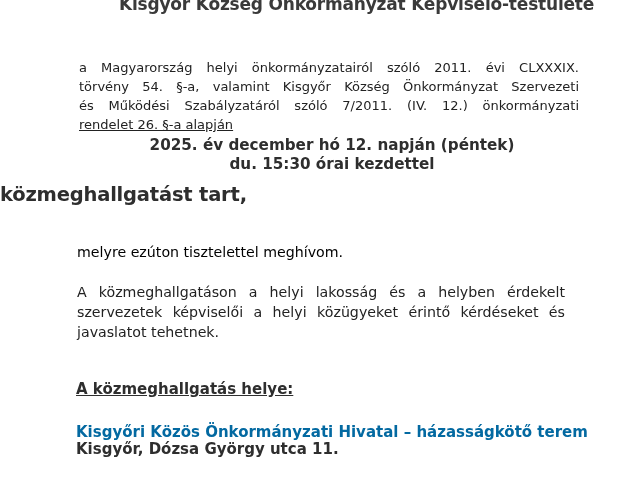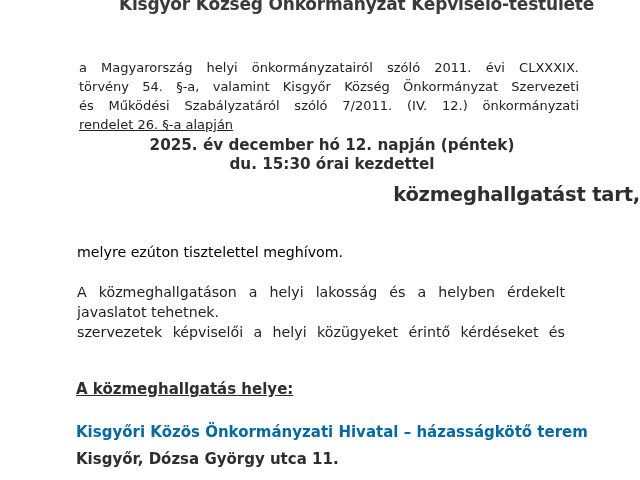--- a/index.html
+++ b/index.html
@@ -40,21 +40,21 @@
     .intro .line.last { text-align-last: left; text-decoration: underline; }
     .date-line {
       left: 0; width: 640px; text-align: center;
       font-weight: bold;
       font-size: 15.2px;
       color: #2e2e2e;
     }
     .date1 { top: 136px; left: 12px; }
     .date2 { top: 155px; left: 12px; }
     .announce {
-      left: 0; width: 640px; text-align: right;
+      left: 0; width: 640px; text-align: left;
       top: 183px;
       font-weight: bold;
       font-size: 19.5px;
       color: #2e2e2e;
       letter-spacing: -0.2px;
     }
     .invite {
       left: 77px; top: 244px;
       font-size: 14.2px;
       color: #000000;
@@ -76,21 +76,21 @@
       text-decoration: underline;
       color: #2e2e2e;
     }
     .venue-name {
       left: 76px; top: 423px;
       font-size: 15px;
       font-weight: bold;
       color: #0369a1;
     }
     .venue-address {
-      left: 76px; top: 450px;
+      left: 76px; top: 440px;
       font-size: 15px;
       font-weight: bold;
       color: #2e2e2e;
     }
   </style>
 </head>
 <body>
 
 <div class="abs title">Kisgyőr Község Önkormányzat Képviselő-testülete</div>
 
@@ -103,19 +103,19 @@
 
 <div class="abs date-line date1">2025. év december hó 12. napján (péntek)</div>
 <div class="abs date-line date2">du. 15:30 órai kezdettel</div>
 
 <div class="abs announce">közmeghallgatást tart,</div>
 
 <div class="abs invite">melyre ezúton tisztelettel meghívom.</div>
 
 <div class="abs para">
   <span class="line">A közmeghallgatáson a helyi lakosság és a helyben érdekelt</span>
+  <span class="line">szervezetek képviselői a helyi közügyeket érintő kérdéseket és</span>
   <span class="line last">javaslatot tehetnek.</span>
-  <span class="line">szervezetek képviselői a helyi közügyeket érintő kérdéseket és</span>
 </div>
 
 <div class="abs venue-heading">A közmeghallgatás helye:</div>
 <div class="abs venue-name">Kisgyőri Közös Önkormányzati Hivatal – házasságkötő terem</div>
 <div class="abs venue-address">Kisgyőr, Dózsa György utca 11.</div>
 
 </body></html>

